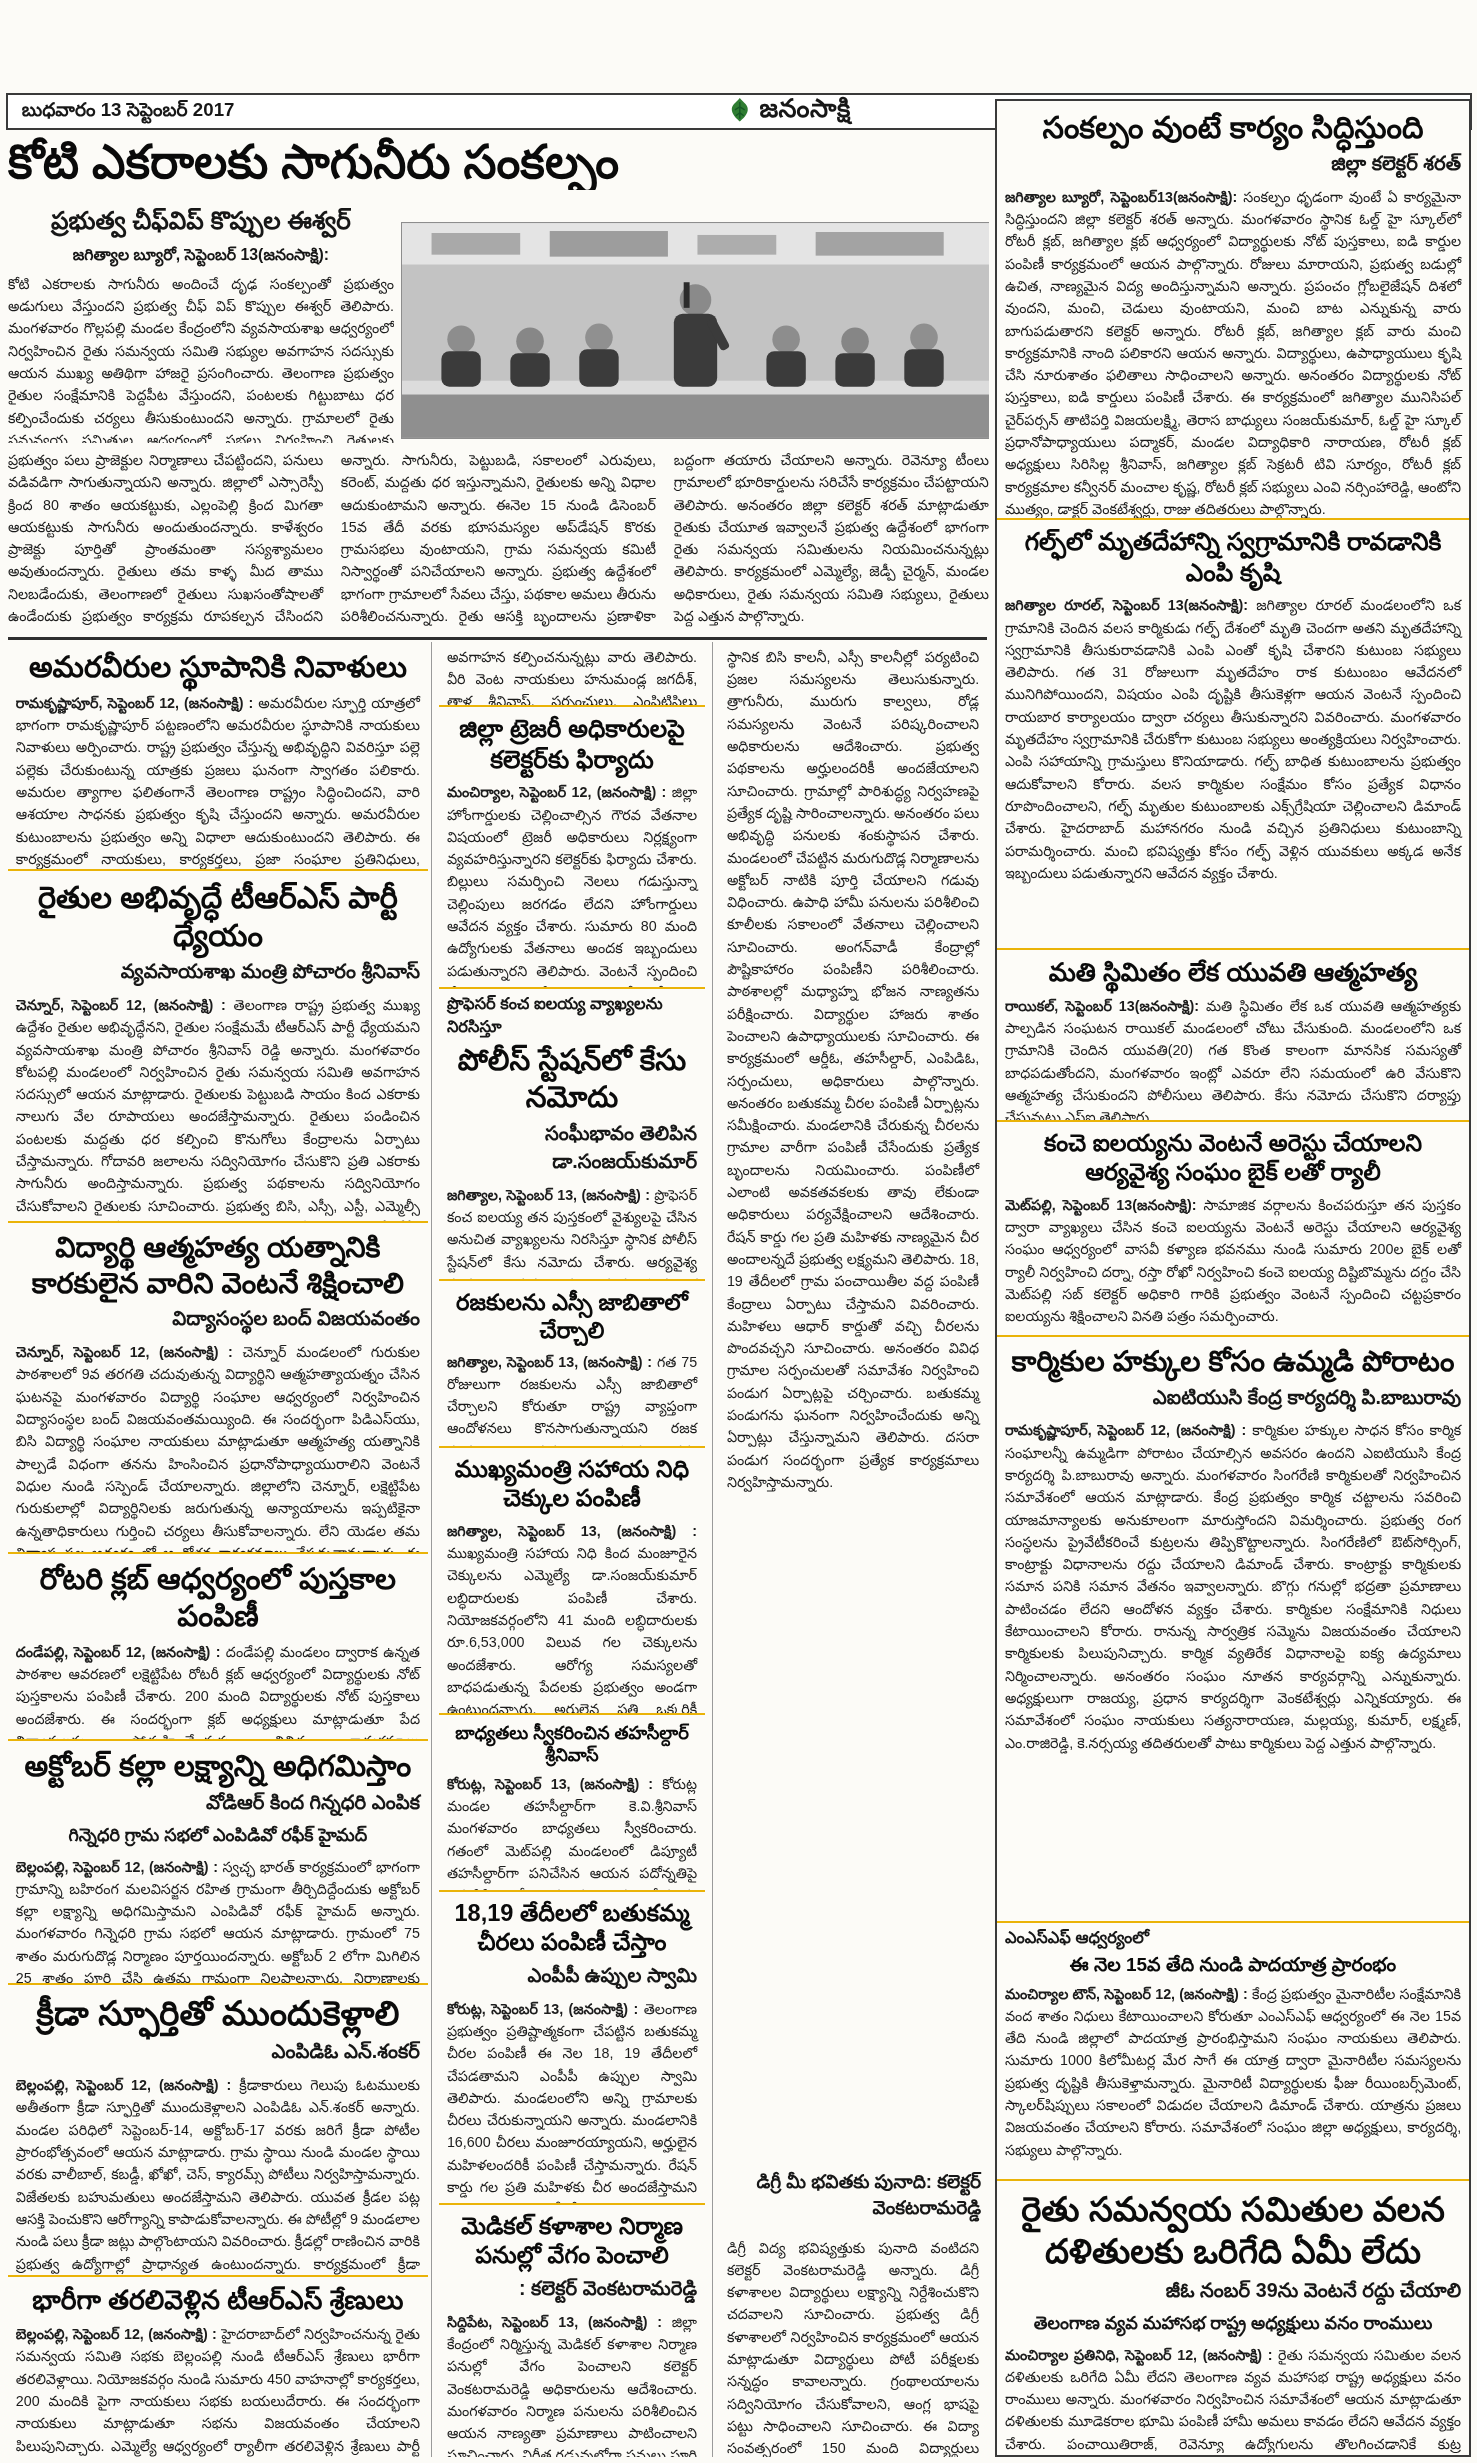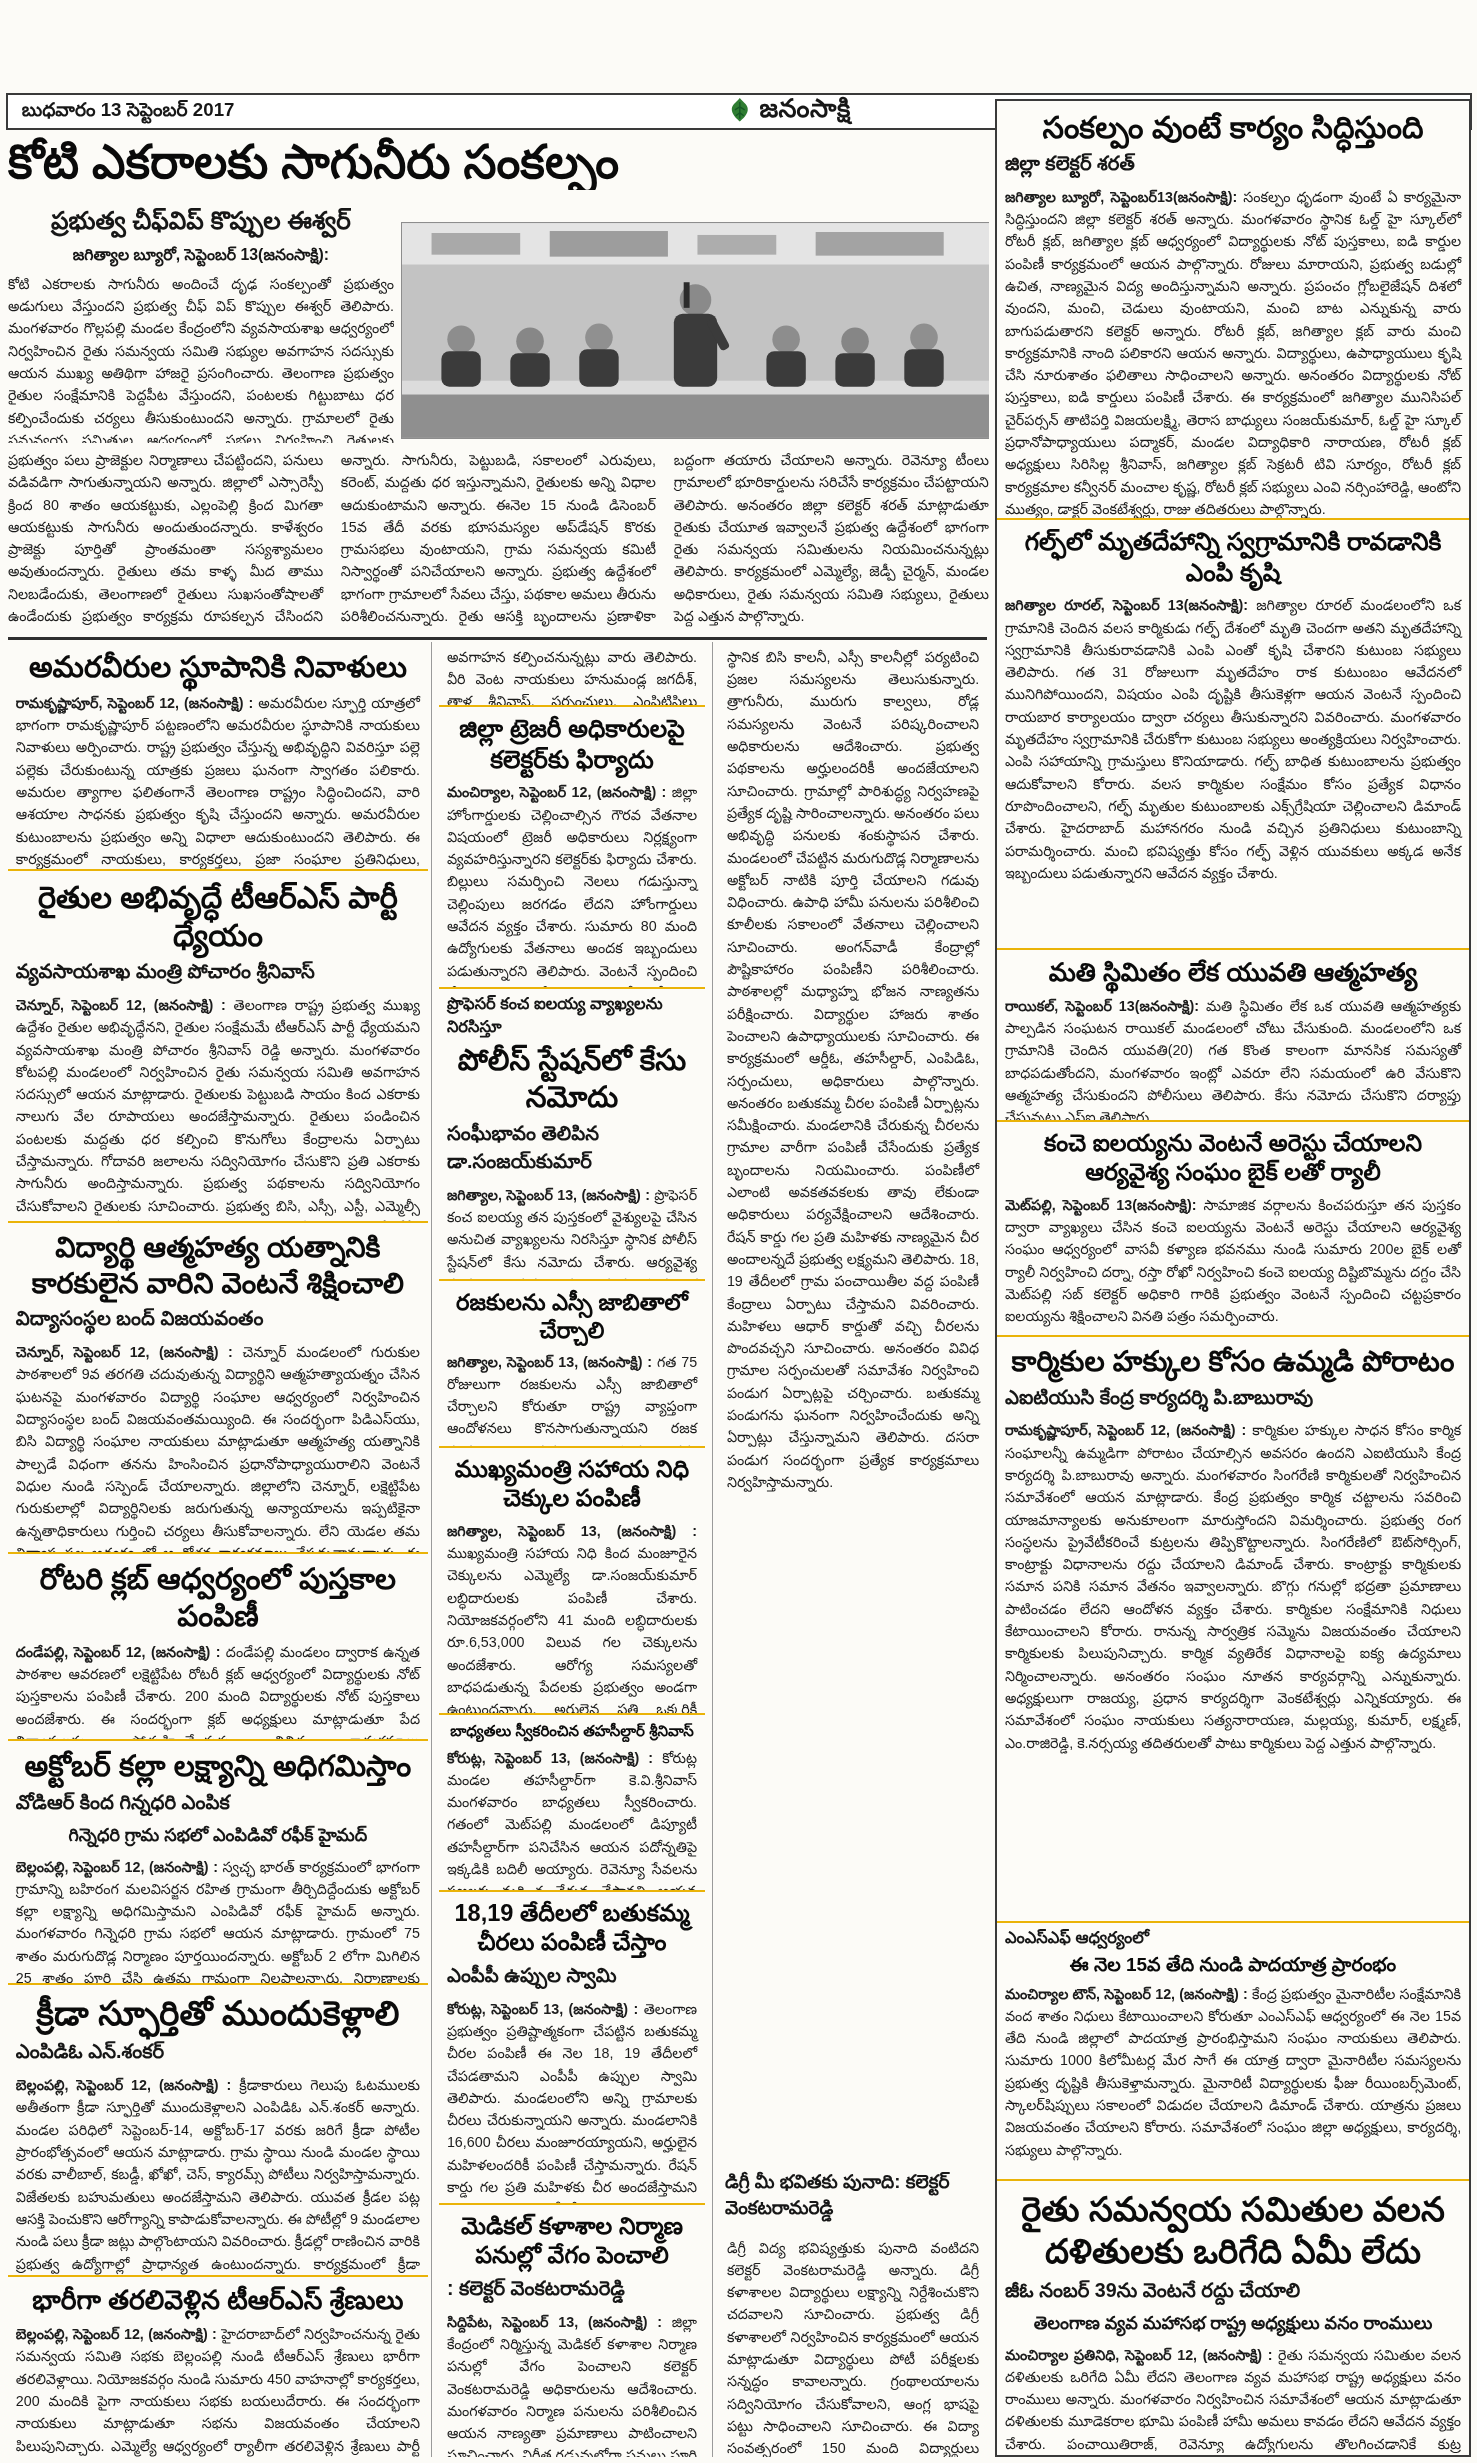--- a/index.html
+++ b/index.html
@@ -32,21 +32,21 @@
   .midcol{position:absolute;left:439px;top:642px;width:548px;height:1815px;overflow:hidden;}
   .midA{position:absolute;left:0;top:0;width:266px;height:100%;overflow:hidden;}
   .midB{position:absolute;left:280px;top:0;width:268px;height:100%;overflow:hidden;}
   .midrule{position:absolute;left:273px;top:0;height:100%;border-left:1px solid #9a9a9a;}
   .rightcol{position:absolute;left:995px;top:99px;width:476px;height:2358px;border:2px solid #3a3a3a;
             background:#fdfcf8;box-sizing:border-box;overflow:hidden;}
   
   .art{overflow:hidden;box-sizing:border-box;padding:4.9px 7.9px 3.9px 7.9px;border-top:2px solid #eab308;}
   .art.first{border-top:none;}
   .art h2{margin:2px 0 5.9px 0;text-align:center;font-weight:700;line-height:1.25;color:#0b0b0b;}
-  .sub{font-size:19.7px;font-weight:700;text-align:left;margin:0 0 5.9px 0;}
+  .sub{font-size:19.7px;font-weight:700;text-align:right;margin:0 0 5.9px 0;}
   .sub2{font-size:17.7px;font-weight:700;text-align:center;margin:0 0 5.9px 0;}
   .kicker{font-size:16.3px;font-weight:700;text-align:left;margin:0 0 2px 0;}
   .tailtext{padding:3.9px 7.9px;box-sizing:border-box;overflow:hidden;}
 </style>
 </head>
 <body>
 
 <div class="page">
 
   <div class="topbar">
@@ -165,21 +165,21 @@
       </div>
       <div class="art" style="height:167px">
         <h2 style="font-size:22.7px">రజకులను ఎస్సీ జాబితాలో చేర్చాలి</h2>
         <p class="body"><span class="dateline">జగిత్యాల, సెప్టెంబర్ 13, (జనంసాక్షి) :</span> <span>గత 75 రోజులుగా రజకులను ఎస్సీ జాబితాలో చేర్చాలని కోరుతూ రాష్ట్ర వ్యాప్తంగా ఆందోళనలు కొనసాగుతున్నాయని రజక సంఘాల నాయకులు తెలిపారు. తమ న్యాయమైన డిమాండ్లను ప్రభుత్వం వెంటనే పరిష్కరించాలని కోరారు. లేనిపక్షంలో ఆందోళనలు మరింత ఉధృతం చేస్తామని హెచ్చరించారు.</span></p>
       </div>
       <div class="art" style="height:267px">
         <h2 style="font-size:23.6px">ముఖ్యమంత్రి సహాయ నిధి చెక్కుల పంపిణీ</h2>
         <p class="body"><span class="dateline">జగిత్యాల, సెప్టెంబర్ 13, (జనంసాక్షి) :</span> <span>ముఖ్యమంత్రి సహాయ నిధి కింద మంజూరైన చెక్కులను ఎమ్మెల్యే డా.సంజయ్‌కుమార్ లబ్ధిదారులకు పంపిణీ చేశారు. నియోజకవర్గంలోని 41 మంది లబ్ధిదారులకు రూ.6,53,000 విలువ గల చెక్కులను అందజేశారు. ఆరోగ్య సమస్యలతో బాధపడుతున్న పేదలకు ప్రభుత్వం అండగా ఉంటుందన్నారు. అర్హులైన ప్రతి ఒక్కరికీ సహాయం అందేలా చూస్తామని హామీ ఇచ్చారు. కార్యక్రమంలో మున్సిపల్ చైర్‌పర్సన్, కౌన్సిలర్లు, నాయకులు పాల్గొన్నారు.</span></p>
       </div>
       <div class="art" style="height:177px">
-        <h2 style="font-size:15px">బాధ్యతలు స్వీకరించిన తహసీల్దార్ శ్రీనివాస్</h2>
+        <h2 style="font-size:18px">బాధ్యతలు స్వీకరించిన తహసీల్దార్ శ్రీనివాస్</h2>
         <p class="body"><span class="dateline">కోరుట్ల, సెప్టెంబర్ 13, (జనంసాక్షి) :</span> <span>కోరుట్ల మండల తహసీల్దార్‌గా కె.వి.శ్రీనివాస్ మంగళవారం బాధ్యతలు స్వీకరించారు. గతంలో మెట్‌పల్లి మండలంలో డిప్యూటీ తహసీల్దార్‌గా పనిచేసిన ఆయన పదోన్నతిపై ఇక్కడికి బదిలీ అయ్యారు. రెవెన్యూ సేవలను ప్రజలకు మరింత చేరువ చేస్తానని ఆయన తెలిపారు. సిబ్బంది ఆయనకు ఘనంగా స్వాగతం పలికారు.</span></p>
       </div>
       <div class="art" style="height:313px">
         <h2 style="font-size:23.6px">18,19 తేదీలలో బతుకమ్మ చీరలు పంపిణీ చేస్తాం</h2>
         <div class="sub">ఎంపీపీ ఉప్పుల స్వామి</div>
         <p class="body"><span class="dateline">కోరుట్ల, సెప్టెంబర్ 13, (జనంసాక్షి) :</span> <span>తెలంగాణ ప్రభుత్వం ప్రతిష్టాత్మకంగా చేపట్టిన బతుకమ్మ చీరల పంపిణీ ఈ నెల 18, 19 తేదీలలో చేపడతామని ఎంపీపీ ఉప్పుల స్వామి తెలిపారు. మండలంలోని అన్ని గ్రామాలకు చీరలు చేరుకున్నాయని అన్నారు. మండలానికి 16,600 చీరలు మంజూరయ్యాయని, అర్హులైన మహిళలందరికీ పంపిణీ చేస్తామన్నారు. రేషన్ కార్డు గల ప్రతి మహిళకు చీర అందజేస్తామని వివరించారు. పంపిణీలో అవకతవకలకు తావు లేకుండా ప్రత్యేక చర్యలు తీసుకున్నామన్నారు. మహిళలు పండుగను ఘనంగా జరుపుకోవాలని ఆకాంక్షించారు. కార్యక్రమంలో సర్పంచులు, ఎంపీటీసీలు, తెరాస నాయకులు పాల్గొన్నారు.</span></p>
       </div>
       <div class="art" style="height:295px">
         <h2 style="font-size:23.6px">మెడికల్ కళాశాల నిర్మాణ పనుల్లో వేగం పెంచాలి</h2>
         <div class="sub">: కలెక్టర్ వెంకటరామరెడ్డి</div>

